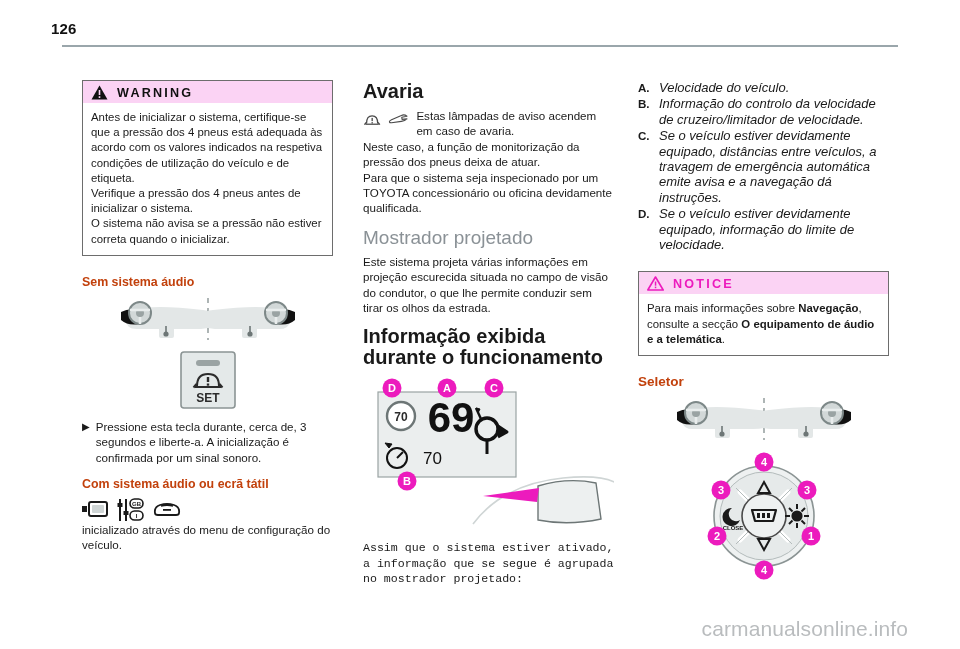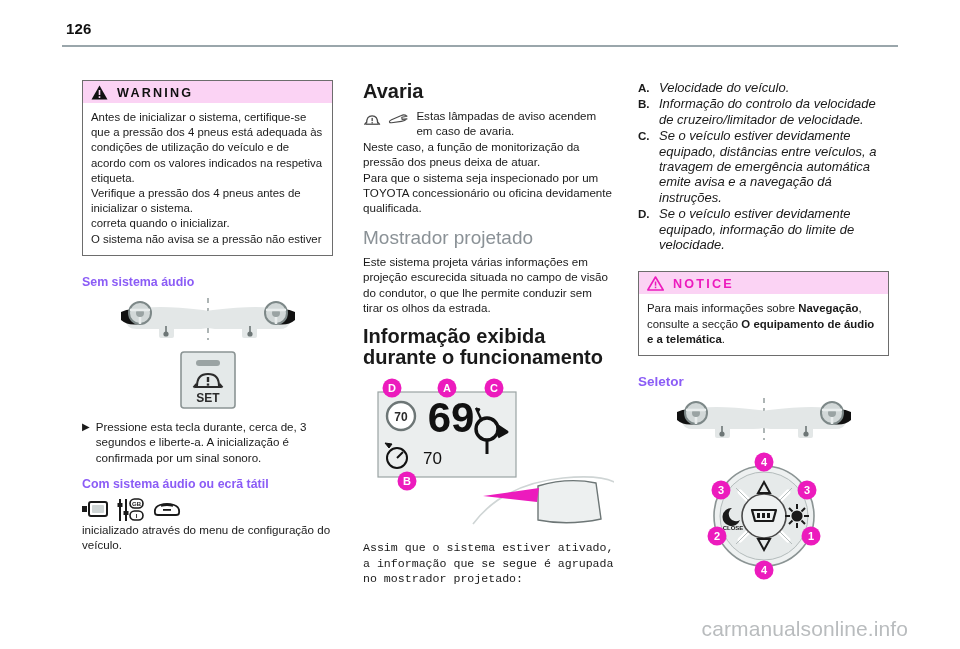--- a/index.html
+++ b/index.html
@@ -15,21 +15,21 @@
     position: relative;
     overflow: hidden;
   }
   .page {
     position: absolute;
     inset: 0;
   }
   
   .page-number {
     position: absolute;
-    left: 66px;
+    left: 51px;
     top: 20px;
     font-size: 15px;
     font-weight: bold;
     letter-spacing: 0.2px;
     color: #111;
   }
   .header-rule {
     position: absolute;
     left: 62px;
     top: 45px;
@@ -72,21 +72,21 @@
   h2.section-title.gray {
     color: #8a9196;
     font-weight: normal;
     font-size: 19px;
   }
   h3.sub-title {
     font-size: 12.4px;
     line-height: 16px;
     font-weight: bold;
     margin: 0 0 6px 0;
-    color: #8b5cf6;
+    color: #c2410c;
   }
 
   
   .admon {
     border: 1px solid #6d6d6d;
     background: #ffffff;
     box-sizing: border-box;
   }
   .admon-head {
     background: #fbd3f4;
@@ -182,27 +182,27 @@
         <svg width="17" height="15" viewBox="0 0 17 15">
           <polygon points="8.5,0.5 16.5,14.5 0.5,14.5" fill="#111"></polygon>
           <rect x="7.7" y="5" width="1.6" height="5" fill="#fbd3f4"></rect>
           <rect x="7.7" y="11.2" width="1.6" height="1.8" fill="#fbd3f4"></rect>
         </svg>
         <span class="admon-label">WARNING</span>
       </div>
       <div class="admon-body">
         <div>Antes de inicializar o sistema, certifique-se</div>
         <div>que a pressão dos 4 pneus está adequada às</div>
+        <div>acordo com os valores indicados na respetiva</div>
         <div>condições de utilização do veículo e de</div>
-        <div>acordo com os valores indicados na respetiva</div>
         <div>etiqueta.</div>
         <div>Verifique a pressão dos 4 pneus antes de</div>
         <div>inicializar o sistema.</div>
+        <div>O sistema não avisa se a pressão não estiver</div>
         <div>correta quando o inicializar.</div>
-        <div>O sistema não avisa se a pressão não estiver</div>
       </div>
     </div>
 
     <div class="gap-lg"></div>
 
     <h3 class="sub-title">Sem sistema áudio</h3>
 
     <div class="figure center" style="margin-top:4px;">
       <svg width="190" height="48" viewBox="0 0 190 48">
 

